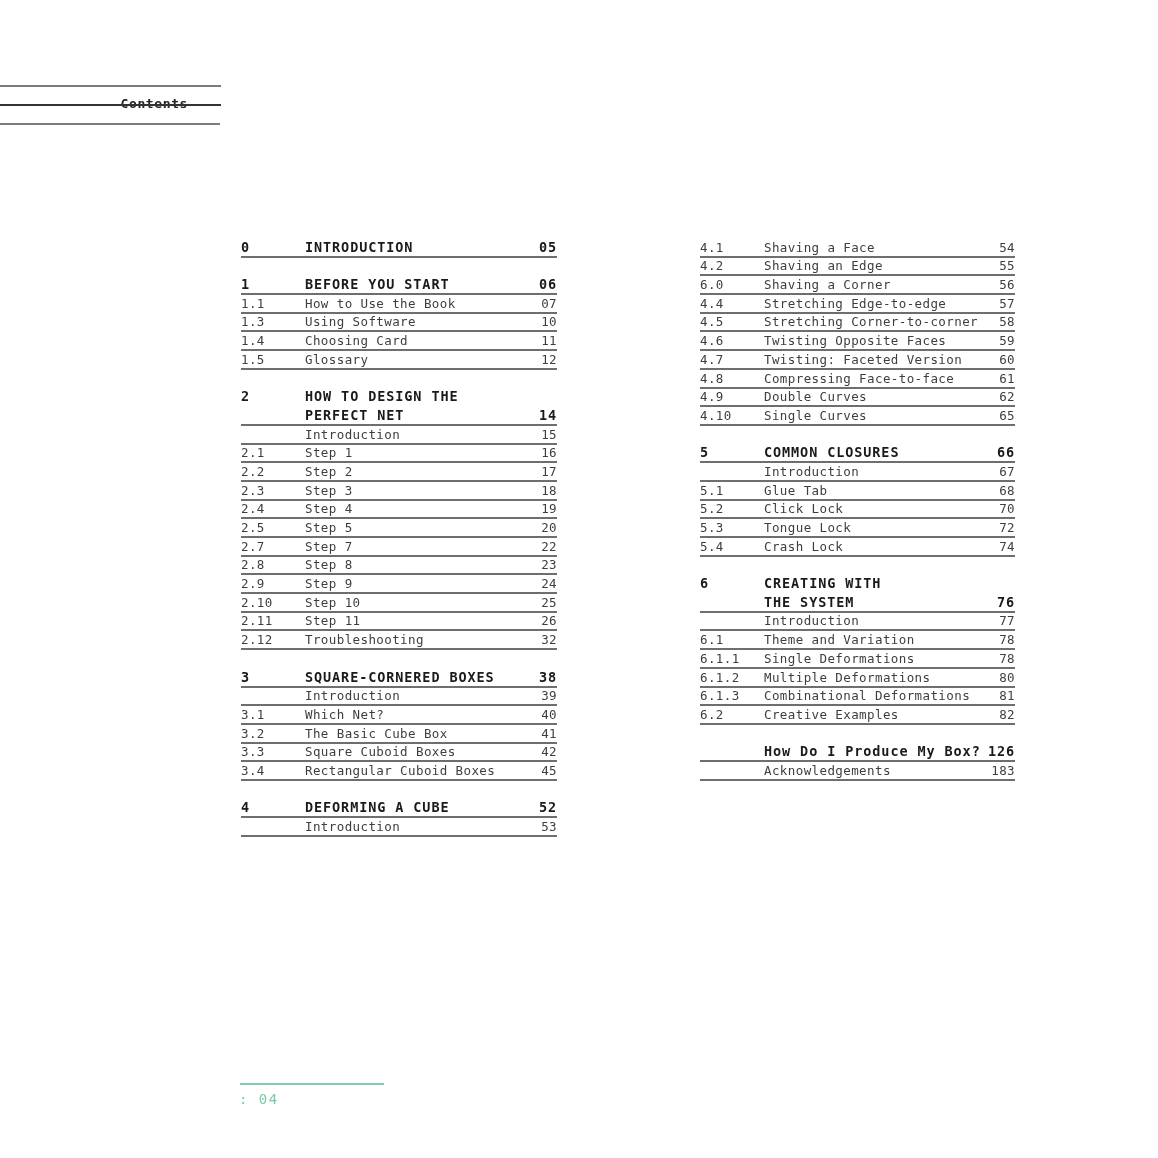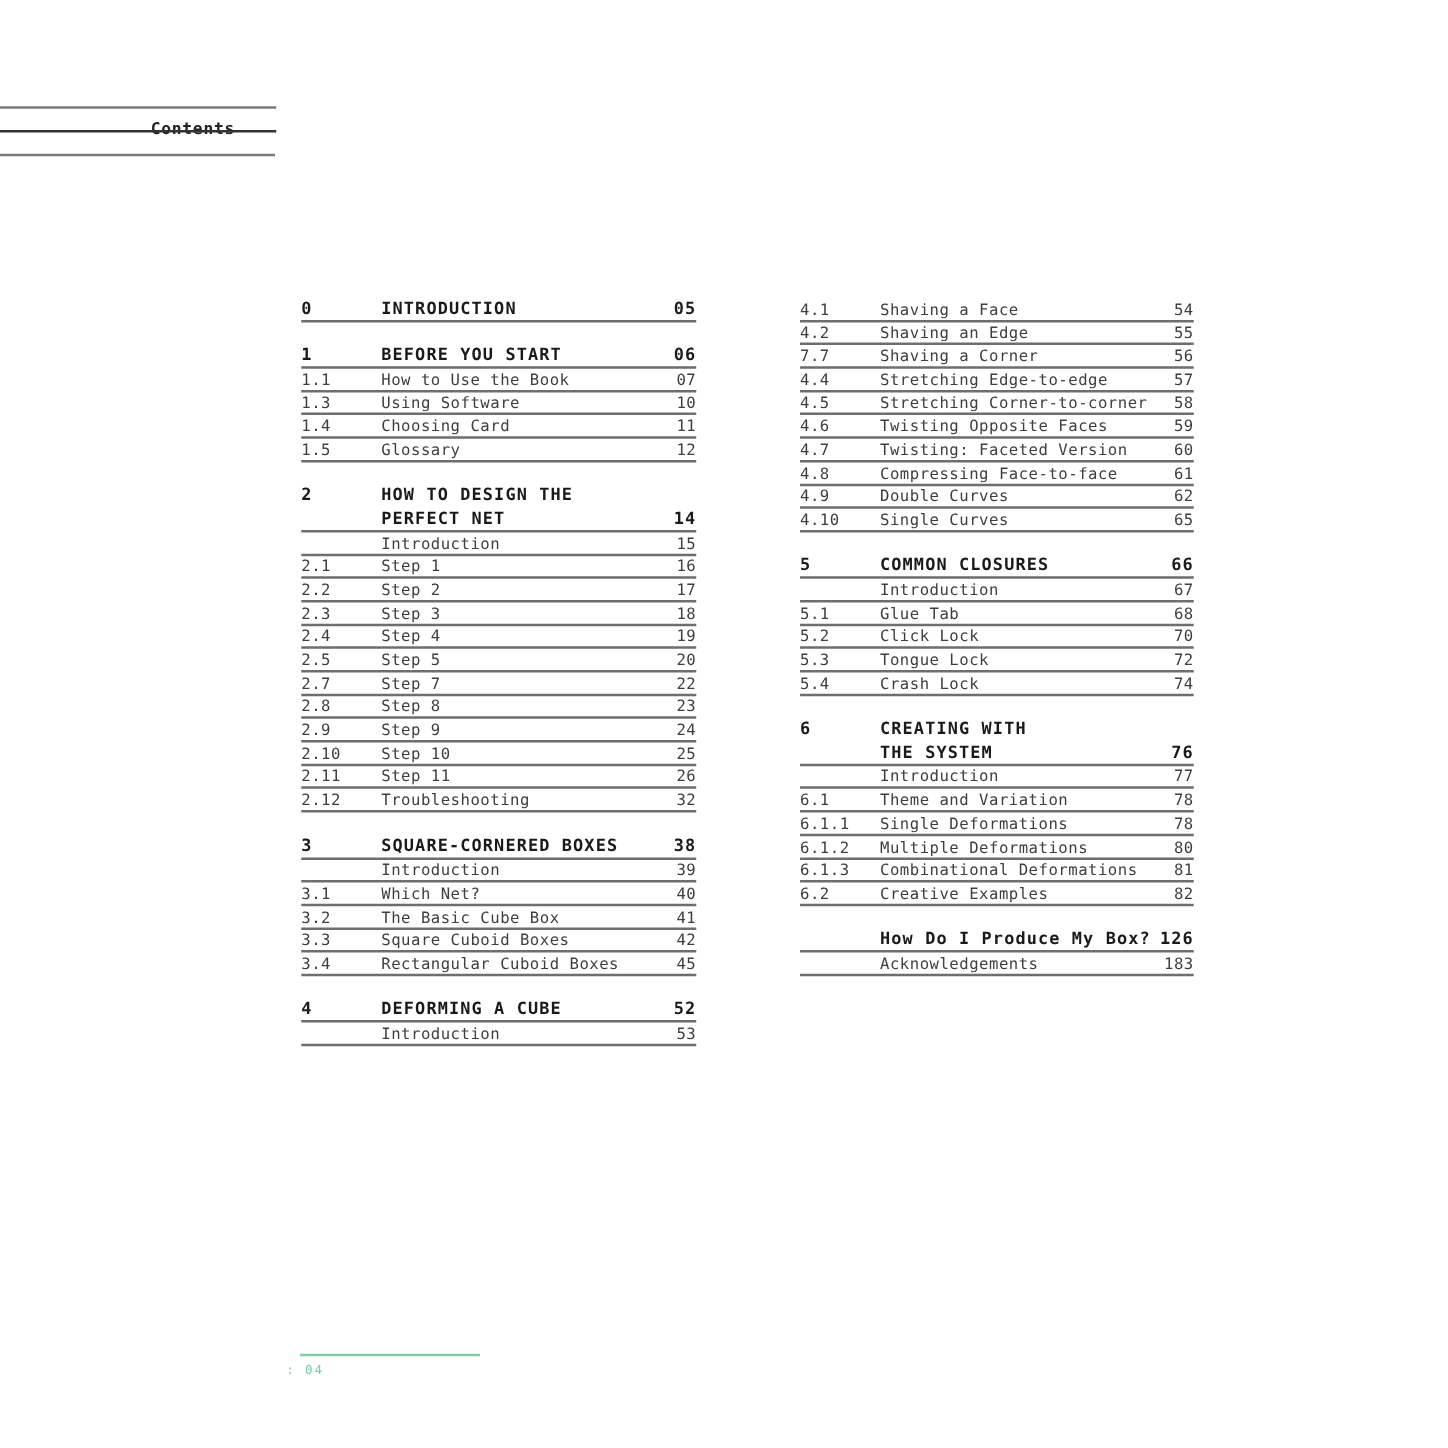--- a/index.html
+++ b/index.html
@@ -10,34 +10,34 @@
   .header-title { position:absolute; left:16px; top:69px; width:172px; text-align:right;
     font-size:13px; font-weight:bold; color:#232323; letter-spacing:0.6px;margin-top:27px; }
   .hline { position:absolute; left:0; }
   .hl-1 { top:85px;    width:221px; height:2px;   background:#7c7c7c; }
   .hl-2 { top:104px;   width:221px; height:1.6px; background:#333333; }
   .hl-3 { top:122.5px; width:220px; height:2px;   background:#7c7c7c; }
 
   
   .col { position:absolute; top:239px; }
   .col-1 { left:241px; width:316px; }
-  .col-2 { left:640px; width:315px; }
+  .col-2 { left:700px; width:315px; }
   .section { margin-top:18.7px; }
   .section:first-child { margin-top:0; }
   .row { display:flex; align-items:flex-end; height:18.7px; padding-bottom:3px;
     font-size:12.5px; color:#3e3e3e; letter-spacing:0.4px; white-space:nowrap; }
   .row.rule { border-bottom:2px solid #6e6e6e; padding-bottom:1px; }
   .row .num   { flex:none; width:64px; }
   .row .title { flex:1; overflow:hidden; }
   .row .pg    { flex:none; text-align:right; }
   .row.bold { font-weight:bold; color:#1a1a1a; font-size:13.5px; letter-spacing:0.9px; }
 
   
   .footer-line { position:absolute; left:240px; top:1083px; width:144px; height:1.5px; background:#83ccab; }
-  .footer-num  { position:absolute; left:229px; top:1091px; font-size:10px; color:#79c9a2; letter-spacing:1.5px; }
+  .footer-num  { position:absolute; left:239px; top:1091px; font-size:14px; color:#79c9a2; letter-spacing:1.5px; }
 </style>
 </head>
 <body>
 
 <div>
   <div class="header-title">Contents</div>
   <div class="hline hl-1"></div>
   <div class="hline hl-2"></div>
   <div class="hline hl-3"></div>
 </div>
@@ -200,21 +200,21 @@
         <span class="num">4.1</span>
         <span class="title">Shaving a Face</span>
         <span class="pg">54</span>
       </div>
       <div class="row rule">
         <span class="num">4.2</span>
         <span class="title">Shaving an Edge</span>
         <span class="pg">55</span>
       </div>
       <div class="row rule">
-        <span class="num">7.7</span>
+        <span class="num">6.0</span>
         <span class="title">Shaving a Corner</span>
         <span class="pg">56</span>
       </div>
       <div class="row rule">
         <span class="num">4.4</span>
         <span class="title">Stretching Edge-to-edge</span>
         <span class="pg">57</span>
       </div>
       <div class="row rule">
         <span class="num">4.5</span>

